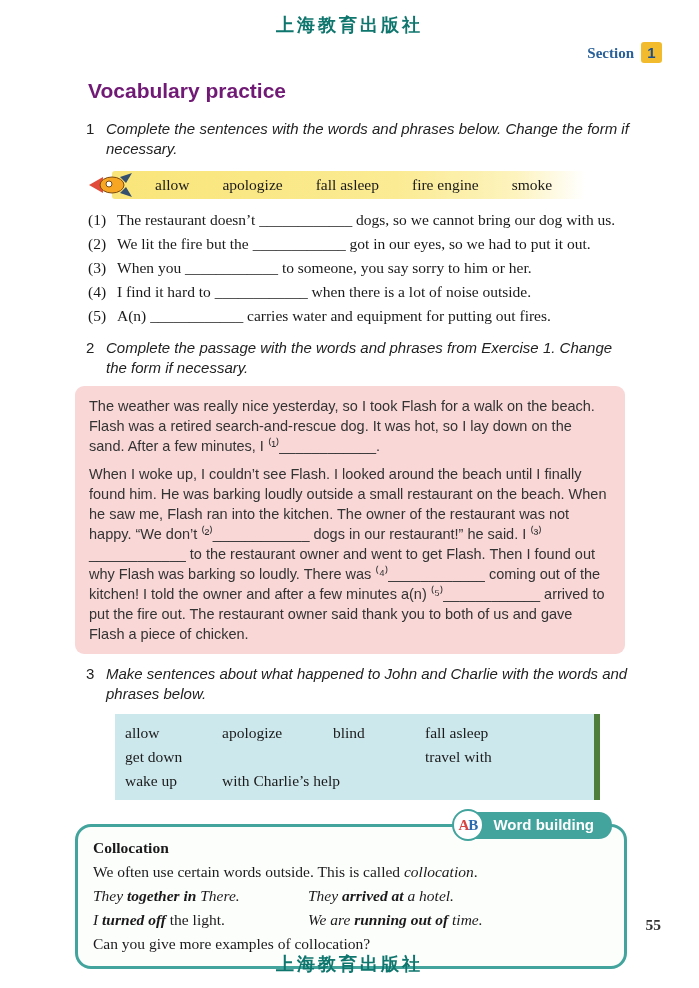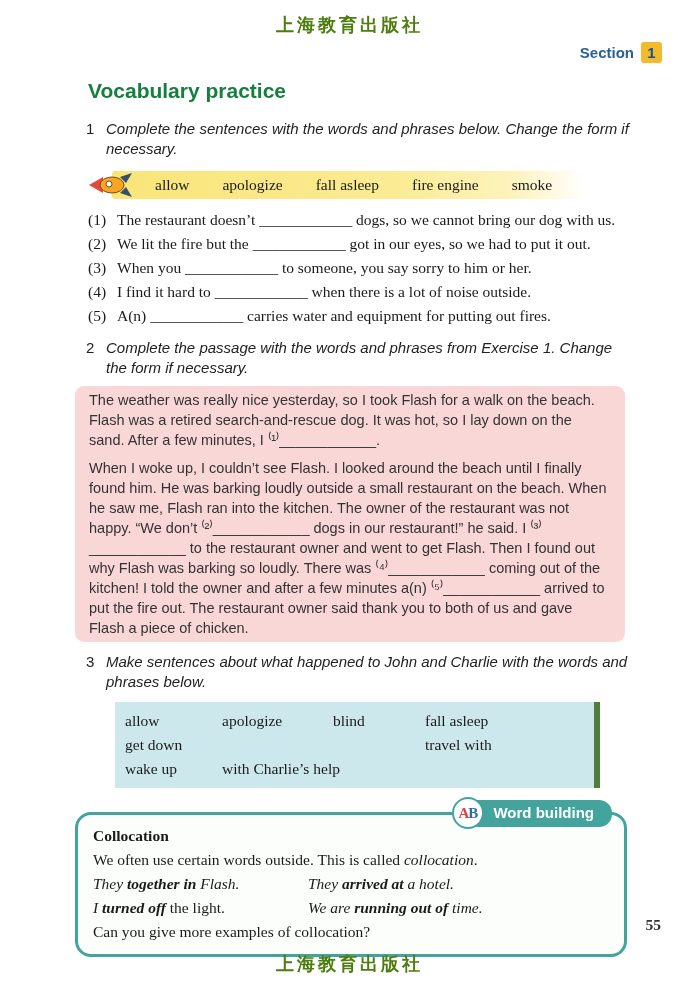--- a/index.html
+++ b/index.html
@@ -12,50 +12,50 @@
     background: #ffffff;
     overflow: hidden;
     font-family: "Liberation Serif", serif;
     color: #1a1a1a;
   }
   .pub {
     text-align: center;
     font-size: 18px;
     font-weight: bold;
     letter-spacing: 3px;
-    color: #4d7c0f;
+    color: #0f766e;
   }
   .pub.top { padding-top: 13px; }
   .pub.bottom { position: absolute; bottom: 12px; width: 100%; }
 
   .section-row {
     position: absolute;
     top: 42px;
     right: 37px;
     font-family: "Liberation Sans", sans-serif;
     font-size: 15px;
     font-weight: bold;
   }
-  .section-label { color: #2a6099; margin-right: 7px; }
+  .section-label { color: #2a6099; margin-right: 7px; font-family: Liberation Serif, serif; }
   .section-num {
     display: inline-block;
     width: 21px; height: 21px;
     line-height: 21px;
     text-align: center;
     background: #f2bb2e;
     color: #1d4e89;
     border-radius: 3px;
   }
 
   .heading {
     margin: 42px 0 0 88px;
     font-family: "Liberation Sans", sans-serif;
     font-size: 21px;
     font-weight: bold;
-    color: #15803d;
+    color: #701a75;
   }
 
   .instruction {
     display: flex;
     margin: 16px 0 0 86px;
     width: 545px;
     font-family: "Liberation Sans", sans-serif;
     font-style: italic;
     font-size: 15px;
     line-height: 20px;
@@ -82,21 +82,21 @@
     font-size: 15.5px;
   }
 
   .sentences { margin: 9px 0 0 88px; font-size: 15.5px; }
   .sentence { display: flex; line-height: 24px; }
   .sentence .snum { width: 29px; flex: none; }
 
   .passage {
     margin: 8px 0 0 75px;
     width: 550px;
-    padding: 4px 14px;
+    padding: 10px 14px;
     background: #f8d7d6;
     border-radius: 9px;
     font-family: "Liberation Sans", sans-serif;
     font-size: 14.5px;
     line-height: 20px;
     color: #333;
   }
   .passage p + p { margin-top: 8px; }
 
   .bluebox {
@@ -258,21 +258,21 @@
     <div class="wb-badge">
       <span class="ab-circle">
         <span class="a">A</span>
         <span class="b">B</span>
       </span>
       <span>Word building</span>
     </div>
     <div class="wb-title">Collocation</div>
     <div class="wb-line"><span>We often use certain words outside. This is called </span><span style="font-style: italic;">collocation</span><span>.</span></div>
     <div class="wb-grid">
-      <div><span style="font-style: italic;">They </span><span style="font-weight: bold; font-style: italic;">together in</span><span style="font-style: italic;"> Flash.</span></div>
+      <div><span style="font-style: italic;">They </span><span style="font-weight: bold; font-style: italic;">together in</span><span style="font-style: italic;"> There.</span></div>
       <div><span style="font-style: italic;">They </span><span style="font-weight: bold; font-style: italic;">arrived at</span><span style="font-style: italic;"> a hotel.</span></div>
       <div><span style="font-style: italic;">I </span><span style="font-weight: bold; font-style: italic;">turned off</span><span style=""> the light.</span></div>
       <div><span style="font-style: italic;">We are </span><span style="font-weight: bold; font-style: italic; margin-top: 6px;">running out of</span><span style="font-style: italic;"> time.</span></div>
     </div>
     <div class="wb-line"><span>Can you give more examples of collocation?</span></div>
   </div>
 
   <div class="pagenum">55</div>
 
   <div class="pub bottom">上海教育出版社</div>

